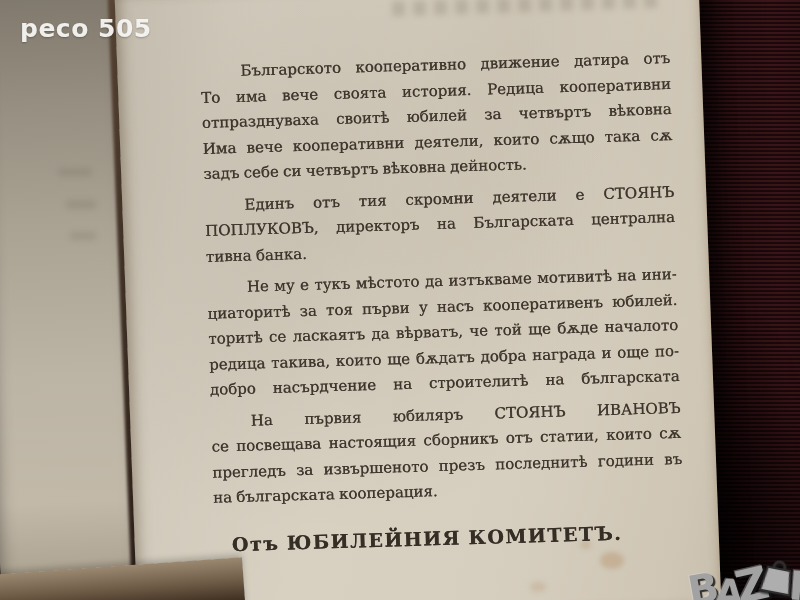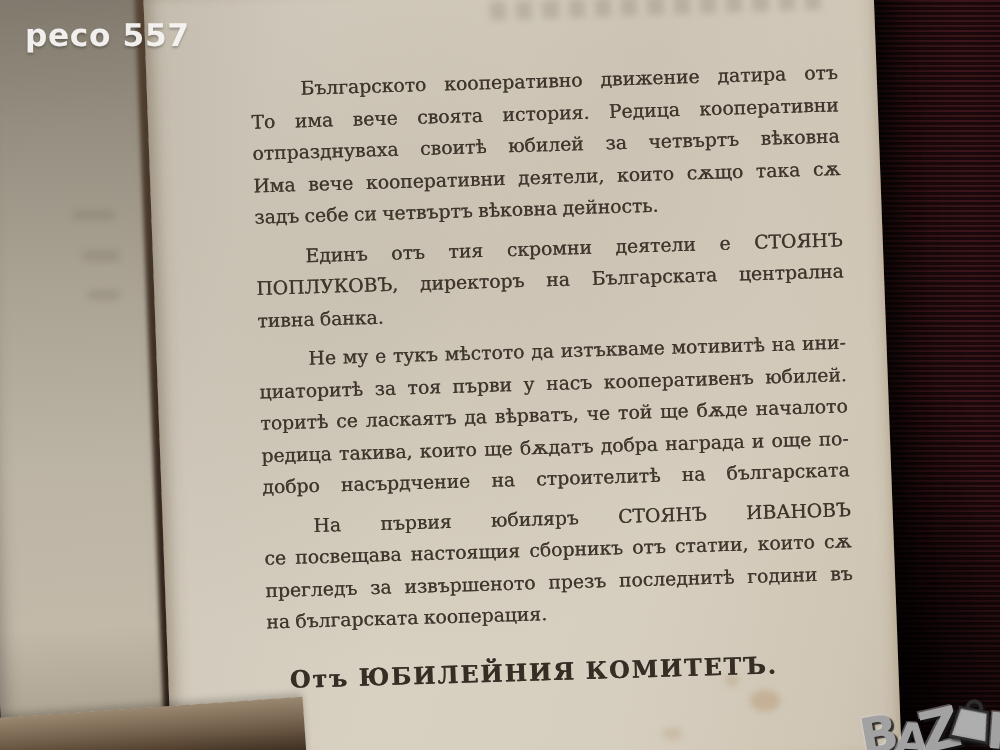--- a/index.html
+++ b/index.html
@@ -178,21 +178,21 @@
         <div class="para">
           <div class="line first">На първия юбиляръ СТОЯНЪ ИВАНОВЪ ПОПЛУКОВЪ</div>
           <div class="line">се посвещава настоящия сборникъ отъ статии, които сѫ единъ</div>
           <div class="line">прегледъ за извършеното презъ последнитѣ години въ полето</div>
           <div class="line last">на българската кооперация.</div>
         </div>
       </div>
     <div class="signature">Отъ ЮБИЛЕЙНИЯ КОМИТЕТЪ.</div>
   </div>
 
-  <div class="watermark">ресо 557</div>
+  <div class="watermark">ресо 505</div>
 
   <div class="bazar">
     <span class="l l1">B</span>
       <span class="l l2">A</span>
       <span class="l l3">Z</span>
       <span class="bag"><svg width="34" height="40" viewBox="0 0 24 28">
             <path d="M4 9 L20 9 L22.5 26 L1.5 26 Z" fill="#a6a6a6" stroke="#2e2e2e" stroke-width="1.4"></path>
             <path d="M8 9 C8 2.5 16 2.5 16 9" fill="none" stroke="#2e2e2e" stroke-width="2.2"></path>
             <path d="M5.5 10.5 L19 10.5 L21 24.5 L3.5 24.5 Z" fill="#b5b5b5" opacity=".5"></path>
           </svg></span>

